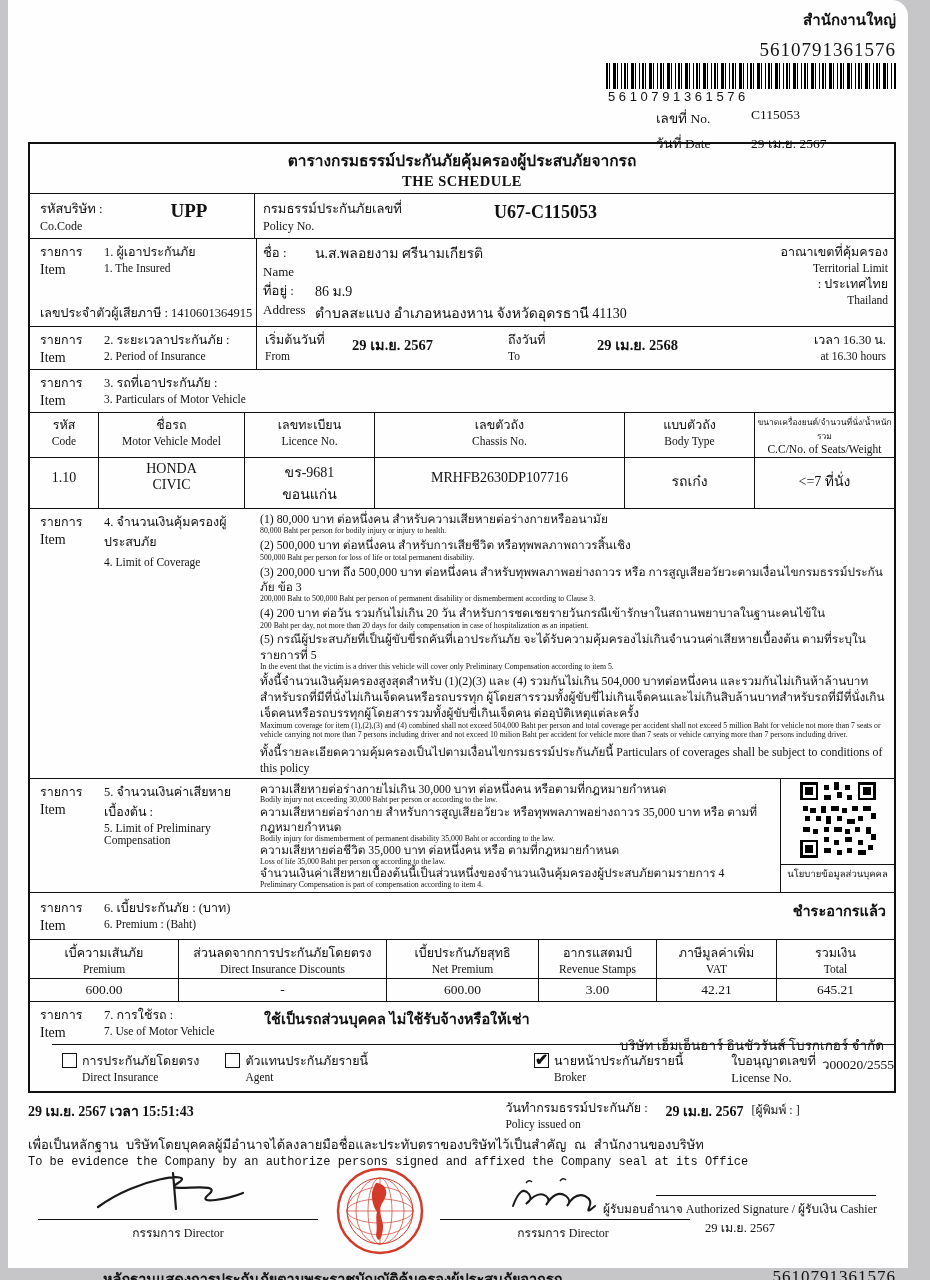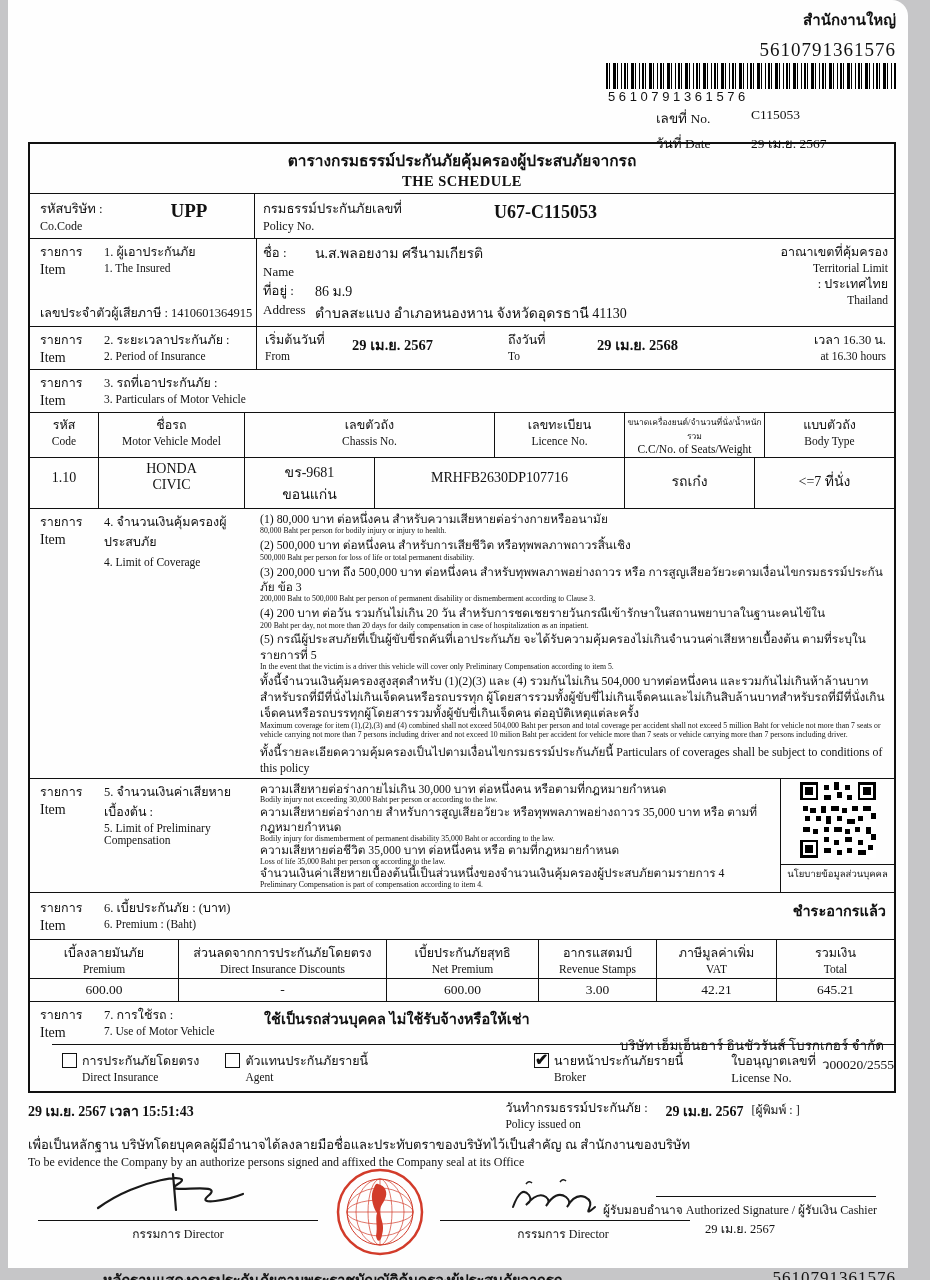--- a/index.html
+++ b/index.html
@@ -113,21 +113,21 @@
   .broker-co { position:absolute; right:10px; top:-11px; background:transparent; font-size:13.5px; }
 
   
   .agreement { display:flex; padding:5px 12px 0 20px; font-size:12.5px; }
   .agr-l { display:flex; width:55%; }
   .agr-r { display:flex; }
   .agr-lbl { width:150px; flex:none; }
   .agr-lbl .en { font-size:11.5px; }
   .agr-val { font-size:14px; font-weight:bold; padding-top:2px; }
   .printer { font-size:12px; padding:2px 0 0 8px; }
-  .evidence { padding:4px 13px 0 20px; }
+  .evidence { padding:4px 13px 0 20px;font-family:Liberation Mono, monospace; }
   .evidence .th { font-size:13px; }
   .evidence .en { font-size:12px; }
 
   
   .sigrow { position:relative; height:92px; margin:0 12px 0 20px; }
   .sigline { position:absolute; border-bottom:1.5px solid #111; }
   .siglabel { position:absolute; font-size:12px; text-align:center; }
   .sigsvg { position:absolute; }
   .sealsvg { position:absolute; }
   .auth { position:absolute; text-align:center; font-size:12px; }
@@ -268,35 +268,35 @@
 
     <div class="vgrid vhead">
       <div class="vg-c vc1">
             <div>รหัส</div>
             <div class="en">Code</div>
           </div>
       <div class="vg-c vc2">
             <div>ชื่อรถ</div>
             <div class="en">Motor Vehicle Model</div>
           </div>
+      <div class="vg-c vc3">
+            <div>เลขทะเบียน</div>
+            <div class="en">Licence No.</div>
+          </div>
       <div class="vg-c vc4">
             <div>เลขตัวถัง</div>
             <div class="en">Chassis No.</div>
           </div>
-      <div class="vg-c vc3">
-            <div>เลขทะเบียน</div>
-            <div class="en">Licence No.</div>
+      <div class="vg-c vc5">
+            <div>แบบตัวถัง</div>
+            <div class="en">Body Type</div>
           </div>
       <div class="vg-c vc6">
             <div class="tiny">ขนาดเครื่องยนต์/จำนวนที่นั่ง/น้ำหนักรวม</div>
             <div class="en">C.C/No. of Seats/Weight</div>
-          </div>
-      <div class="vg-c vc5">
-            <div>แบบตัวถัง</div>
-            <div class="en">Body Type</div>
           </div>
     </div>
     <div class="vgrid vdata">
       <div class="vg-c vc1" style="padding-top:12px;">1.10</div>
       <div class="vg-c vc2">
             <div>HONDA</div>
             <div>CIVIC</div>
           </div>
       <div class="vg-c vc3">
             <div>ขร-9681</div>
@@ -432,21 +432,21 @@
         </div>
         <div class="namecol" style="width:auto;">
           <div>6. เบี้ยประกันภัย : (บาท)</div>
           <div class="en">6. Premium : (Baht)</div>
         </div>
       </div>
       <div class="paid">ชำระอากรแล้ว</div>
     </div>
     <div class="vgrid phead">
       <div class="pg-c pc1">
-            <div>เบี้ลงลายมันภัย</div>
+            <div>เบี้ความเสันภัย</div>
             <div class="en">Premium</div>
           </div>
       <div class="pg-c pc2">
             <div>ส่วนลดจากการประกันภัยโดยตรง</div>
             <div class="en">Direct Insurance Discounts</div>
           </div>
       <div class="pg-c pc3">
             <div>เบี้ยประกันภัยสุทธิ</div>
             <div class="en">Net Premium</div>
           </div>

